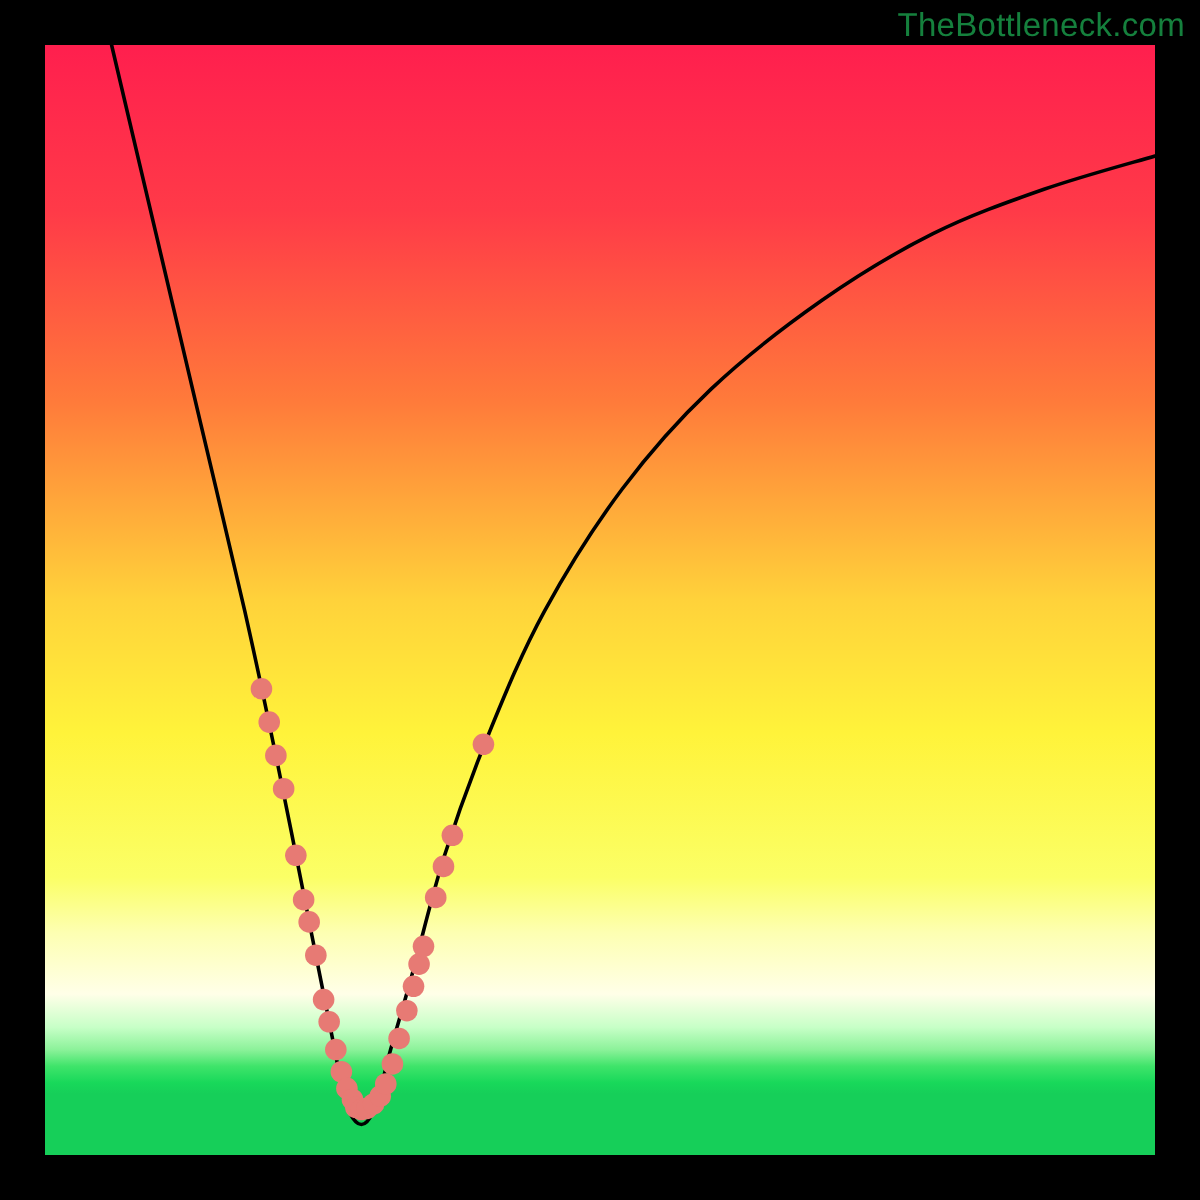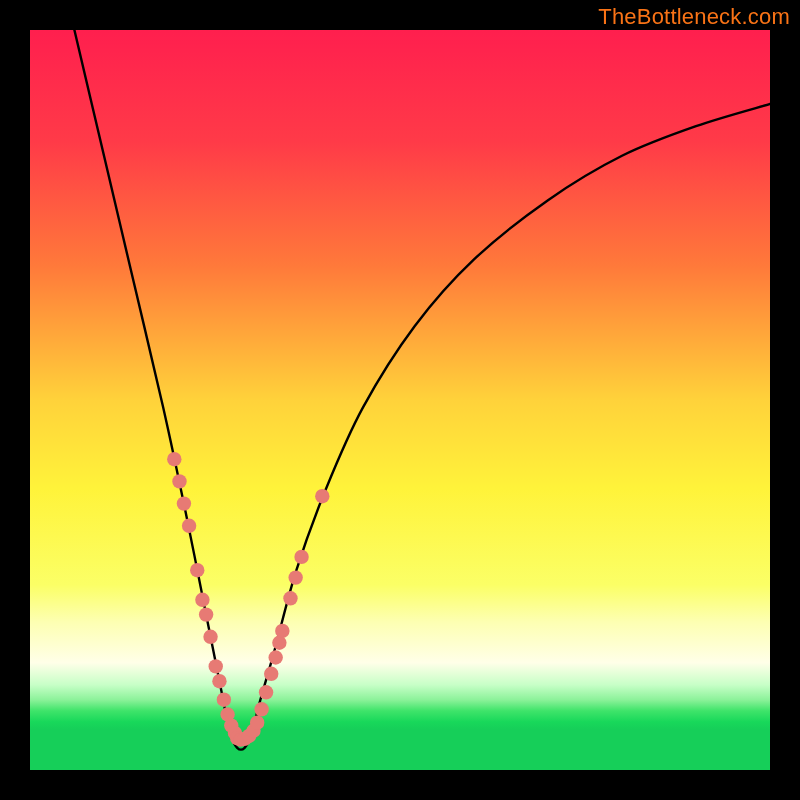--- a/index.html
+++ b/index.html
@@ -25,21 +25,21 @@
     overflow: hidden;
   }
   .gradient-bg {
     position: absolute;
     inset: 0;
   }
   .watermark {
     position: absolute;
     top: 4px;
     right: 10px;
-    color: #f97316;
+    color: #15803d;
     font-size: 22px;
     font-weight: 400;
     letter-spacing: 0.2px;
   }
   svg.curve-layer {
     position: absolute;
     inset: 0;
   }
 </style>
 </head>

